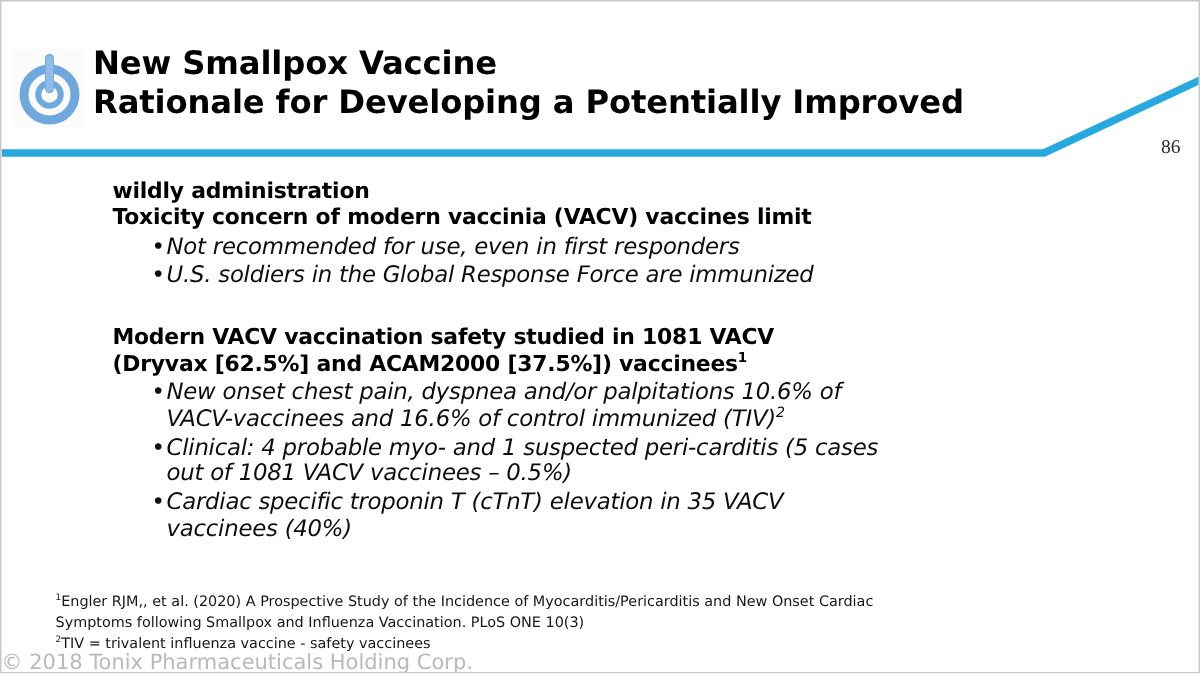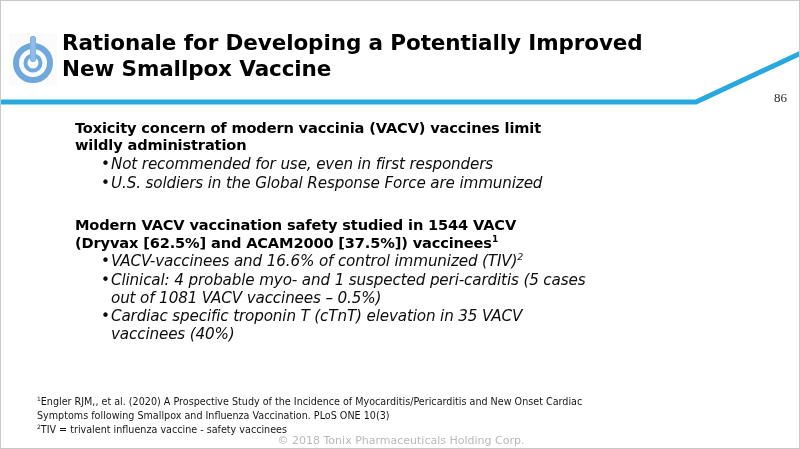--- a/index.html
+++ b/index.html
@@ -118,86 +118,86 @@
   }
   #footnotes .fn { display: block; }
   #footnotes .fn-wrap { display: block; }
 
   
   #copyright {
     position: absolute;
     left: 0;
     top: 433px;
     width: 800px;
-    text-align: center;
-    font-size: 11px;
+    font-size: 14px;
     color: #b9b9b9;
     font-family: "DejaVu Sans", sans-serif;
   }
 </style>
 </head>
 <body>
 
 <div id="slide">
 
   <div id="logo">
     <svg width="48" height="52" viewBox="0 0 48 52" xmlns="http://www.w3.org/2000/svg">
       <rect x="0" y="0" width="48" height="52" fill="#fbfbfb"></rect>
       <circle cx="24" cy="30" r="17" fill="none" stroke="#6FA8DC" stroke-width="6"></circle>
       <circle cx="24" cy="30" r="7.5" fill="none" stroke="#6FA8DC" stroke-width="4"></circle>
       <rect x="21" y="3" width="6" height="26" rx="3" fill="#6FA8DC"></rect>
       <rect x="21.5" y="4" width="5" height="24" rx="2.5" fill="#8FBCE8"></rect>
     </svg>
   </div>
 
   <div id="title">
+    <span class="tline">New Smallpox Vaccine</span>
     <span class="tline">Rationale for Developing a Potentially Improved</span>
-    <span class="tline">New Smallpox Vaccine</span>
   </div>
 
   <div id="accent-rule">
     <svg width="800" height="62" viewBox="0 0 800 62" xmlns="http://www.w3.org/2000/svg">
       <path d="M 0 57 L 695 57 L 800 8" fill="none" stroke="#27A8DF" stroke-width="5" stroke-linecap="butt" stroke-linejoin="miter"></path>
     </svg>
   </div>
 
   <div id="page-number">86</div>
 
   <div id="body">
 
     <div class="block" id="block1">
       <div class="block-head">
+        <span class="hline">wildly administration</span>
         <span class="hline">Toxicity concern of modern vaccinia (VACV) vaccines limit</span>
-        <span class="hline">wildly administration</span>
       </div>
       <ul class="bullets">
         <li>
           <span class="bullet-dot">•</span>
           <span class="btext">
             <span class="bline">Not recommended for use, even in first responders</span>
           </span>
         </li>
         <li>
           <span class="bullet-dot">•</span>
           <span class="btext">
             <span class="bline">U.S. soldiers in the Global Response Force are immunized</span>
           </span>
         </li>
       </ul>
     </div>
 
     <div class="block" id="block2">
       <div class="block-head">
-        <span class="hline">Modern VACV vaccination safety studied in 1544 VACV</span>
+        <span class="hline">Modern VACV vaccination safety studied in 1081 VACV</span>
         <span class="hline"><span>(Dryvax [62.5%] and ACAM2000 [37.5%]) vaccinees</span><sup>1</sup></span>
       </div>
       <ul class="bullets">
         <li>
           <span class="bullet-dot">•</span>
           <span class="btext">
+            <span class="bline">New onset chest pain, dyspnea and/or palpitations 10.6% of</span>
             <span class="bline"><span>VACV-vaccinees and 16.6% of control immunized (TIV)</span><sup>2</sup></span>
           </span>
         </li>
         <li>
           <span class="bullet-dot">•</span>
           <span class="btext">
             <span class="bline">Clinical: 4 probable myo- and 1 suspected peri-carditis (5 cases</span>
             <span class="bline">out of 1081 VACV vaccinees – 0.5%)</span>
           </span>
         </li>

